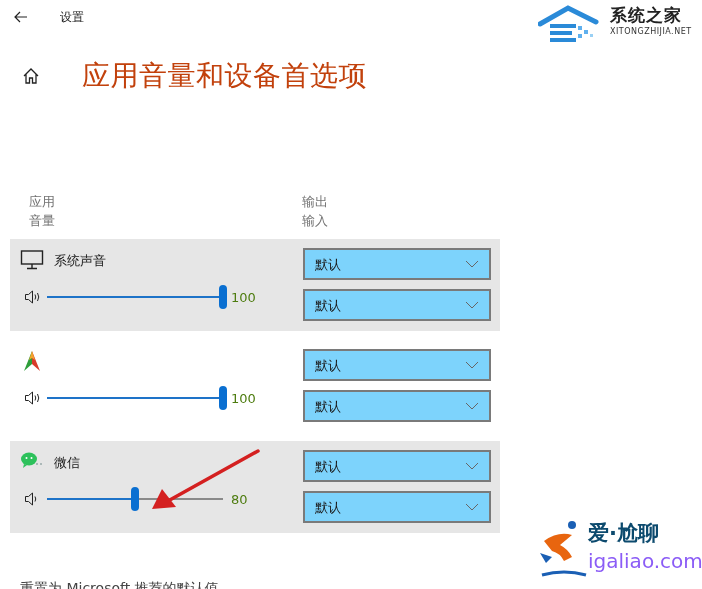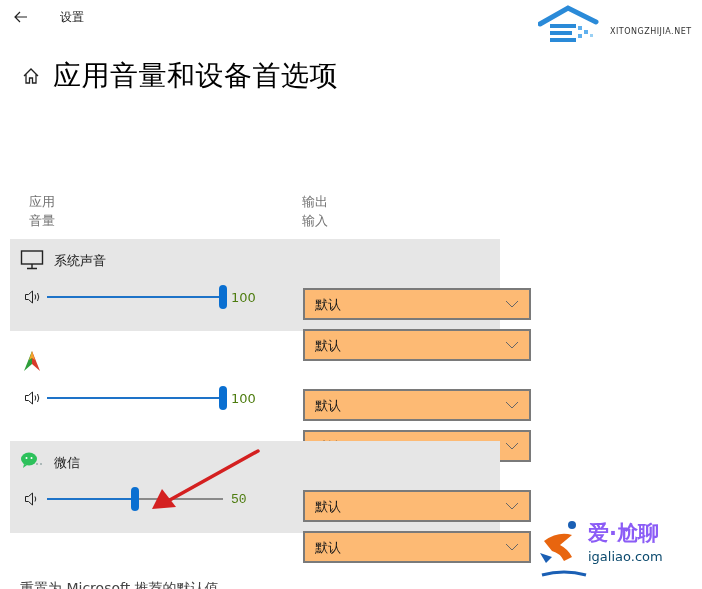--- a/index.html
+++ b/index.html
@@ -5,59 +5,59 @@
   * { box-sizing: border-box; margin: 0; padding: 0; }
   html, body { width: 702px; height: 589px; overflow: hidden; background: #ffffff; }
   body { font-family: "DejaVu Sans", "Liberation Sans", sans-serif; color: #1a1a1a; position: relative; }
 
   .titlebar { position: absolute; left: 0; top: 0; width: 702px; height: 34px; }
   .back-btn { position: absolute; left: 10px; top: 6px; width: 22px; height: 22px; display:flex; align-items:center; justify-content:center; cursor: pointer; }
   .title-text { position: absolute; left: 60px; top: 9px; font-size: 12px; color: #1a1a1a; }
 
   .page-header { position: absolute; left: 20px; top: 56px; height: 40px; display: flex; align-items: center; }
   .home-icon { width: 22px; height: 22px; display:flex; align-items:center; justify-content:center; cursor:pointer; }
-  .page-title { margin-left: 11px; font-size: 28px; font-weight: 400; color: #000000; letter-spacing: 0.5px; font-family: Liberation Mono, monospace; }
+  .page-title { margin-left: 40px; font-size: 28px; font-weight: 400; color: #c2410c; letter-spacing: 0.5px; font-family: Liberation Mono, monospace; }
 
   .col-head { position: absolute; font-size: 13px; color: #737373; line-height: 19px; }
   .col-left { left: 29px; top: 192px; }
   .col-right { left: 302px; top: 192px; text-align: right; }
 
   .app-row { position: absolute; left: 10px; width: 490px; height: 92px; }
   .app-row.shaded { background: #e6e6e6; }
   .row1 { top: 239px; }
   .row2 { top: 340px; }
-  .row3 { top: 441px; font-family: Liberation Mono, monospace; }
+  .row3 { top: 441px; }
 
   .app-icon { position: absolute; left: 10px; top: 10px; width: 24px; height: 22px; }
   .app-name { position: absolute; left: 44px; top: 13px; font-size: 13px; color: #1a1a1a; }
 
   .vol-icon { position: absolute; left: 14px; top: 50px; width: 20px; height: 16px; }
   .slider { position: absolute; left: 37px; top: 46px; width: 176px; height: 24px; cursor: pointer; }
   .slider .track { position: absolute; left: 0; right: 0; top: 11px; height: 2px; background: #8a8a8a; }
   .slider .fill { position: absolute; left: 0; top: 11px; height: 2px; background: #1e73c8; }
   .slider .thumb { position: absolute; top: 0; width: 8px; height: 24px; border-radius: 4px; background: #0a6fd1; margin-left: -4px; }
   .vol-value { position: absolute; left: 221px; top: 51px; font-size: 13px; color: #4d7c0f; }
 
-  .dropdown { position: absolute; left: 293px; width: 228px; height: 32px; border: 2px solid #7a7a7a; background: #fdba74; cursor: pointer; margin-top: 40px; }
+  .dropdown { position: absolute; left: 293px; width: 188px; height: 32px; border: 2px solid #7a7a7a; background: #7dd3fc; cursor: pointer; }
   .dd-top { top: 9px; }
   .dd-bot { top: 50px; }
   .dropdown .dd-label { position: absolute; left: 10px; top: 6px; font-size: 13px; color: #1a1a1a; }
   .dropdown .dd-chevron { position: absolute; right: 10px; top: 8px; width: 14px; height: 12px; }
 
   .reset-link { position: absolute; left: 20px; top: 580px; font-size: 14px; color: #444; cursor: pointer; white-space: nowrap; }
 
   .arrow-annot { position: absolute; left: 140px; top: 445px; width: 125px; height: 70px; pointer-events: none; }
 
   .wm-top { position: absolute; left: 538px; top: 2px; width: 160px; height: 44px; }
   .wm-top .wm-title { position: absolute; left: 72px; top: 2px; font-size: 17px; font-weight: bold; color: #222; letter-spacing: 1px; }
   .wm-top .wm-sub { position: absolute; left: 72px; top: 25px; font-size: 8px; color: #333; letter-spacing: 0.5px; text-align: right; }
 
   .wm-bot { position: absolute; left: 538px; top: 515px; width: 160px; height: 68px; }
-  .wm-bot .wm-cn { position: absolute; left: 50px; top: 4px; font-size: 21px; font-weight: bold; color: #8b5cf6; }
-  .wm-bot .wm-en { position: absolute; left: 50px; top: 34px; font-size: 13px; color: #0c4a6e; }
+  .wm-bot .wm-cn { position: absolute; left: 50px; top: 4px; font-size: 21px; font-weight: bold; color: #0c4a6e; }
+  .wm-bot .wm-en { position: absolute; left: 50px; top: 34px; font-size: 20px; color: #8b5cf6; }
 </style>
 </head>
 <body>
 
 <div class="titlebar">
   <div class="back-btn">
     <svg width="14" height="12" viewBox="0 0 14 12">
       <path d="M6 1 L1 6 L6 11 M1 6 H13" stroke="#222" stroke-width="1.2" fill="none"></path>
     </svg>
   </div>
@@ -156,21 +156,21 @@
   <span class="app-name">微信</span>
   <svg class="vol-icon" viewBox="0 0 20 16">
     <path d="M1.5 5.5 H4.5 L8.5 2 V14 L4.5 10.5 H1.5 Z" fill="none" stroke="#222" stroke-width="1"></path>
     <path d="M11 5.5 Q12.5 8 11 10.5" fill="none" stroke="#222" stroke-width="1"></path>
   </svg>
   <div class="slider">
     <div class="track"></div>
     <div class="fill" style="width:50%"></div>
     <div class="thumb" style="left:50%"></div>
   </div>
-  <span class="vol-value">50</span>
+  <span class="vol-value">80</span>
   <div class="dropdown dd-top">
     <span class="dd-label">默认</span>
     <svg class="dd-chevron" viewBox="0 0 14 12">
         <path d="M1 3 L7 9 L13 3" stroke="#666" stroke-width="1" fill="none"></path>
       </svg>
   </div>
   <div class="dropdown dd-bot">
     <span class="dd-label">默认</span>
     <svg class="dd-chevron" viewBox="0 0 14 12">
         <path d="M1 3 L7 9 L13 3" stroke="#666" stroke-width="1" fill="none"></path>
@@ -189,20 +189,21 @@
   <svg width="68" height="40" viewBox="0 0 68 40" style="position:absolute;left:0;top:2px">
     <path d="M2 20 L30 4 L58 18" stroke="#2a8ad8" stroke-width="5" fill="none" stroke-linecap="round"></path>
     <rect x="12" y="20" width="26" height="4" fill="#2a8ad8"></rect>
     <rect x="12" y="27" width="22" height="4" fill="#2a8ad8"></rect>
     <rect x="12" y="34" width="26" height="4" fill="#2a8ad8"></rect>
     <rect x="40" y="22" width="4" height="4" fill="#5fb0ee"></rect>
     <rect x="46" y="26" width="4" height="4" fill="#5fb0ee"></rect>
     <rect x="40" y="30" width="4" height="4" fill="#5fb0ee"></rect>
     <rect x="52" y="30" width="3" height="3" fill="#9ad0f4"></rect>
   </svg>
+  <span class="wm-title">系统之家</span>
   <span class="wm-sub">XITONGZHIJIA.NET</span>
 </div>
 
 <div class="wm-bot">
   <svg width="50" height="64" viewBox="0 0 50 64" style="position:absolute;left:0;top:2px">
     <circle cx="34" cy="8" r="4" fill="#1a5fb4"></circle>
     <path d="M6 24 Q20 14 34 18 L22 28 Q30 32 34 40 L26 44 Q22 36 14 34 Z" fill="#e8650f"></path>
     <path d="M2 36 L14 40 L8 46 Z" fill="#1a5fb4"></path>
     <path d="M4 58 Q26 52 48 58" stroke="#1a5fb4" stroke-width="3" fill="none"></path>
   </svg>

